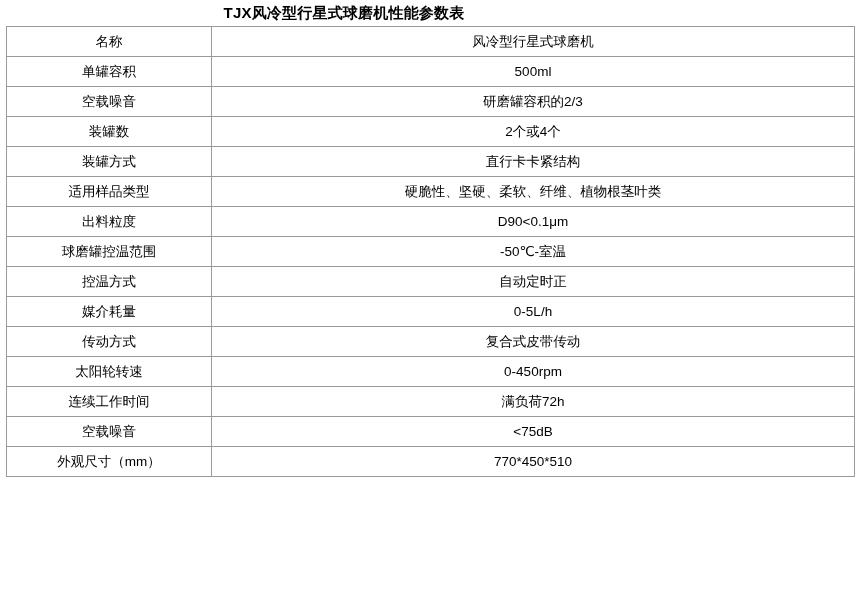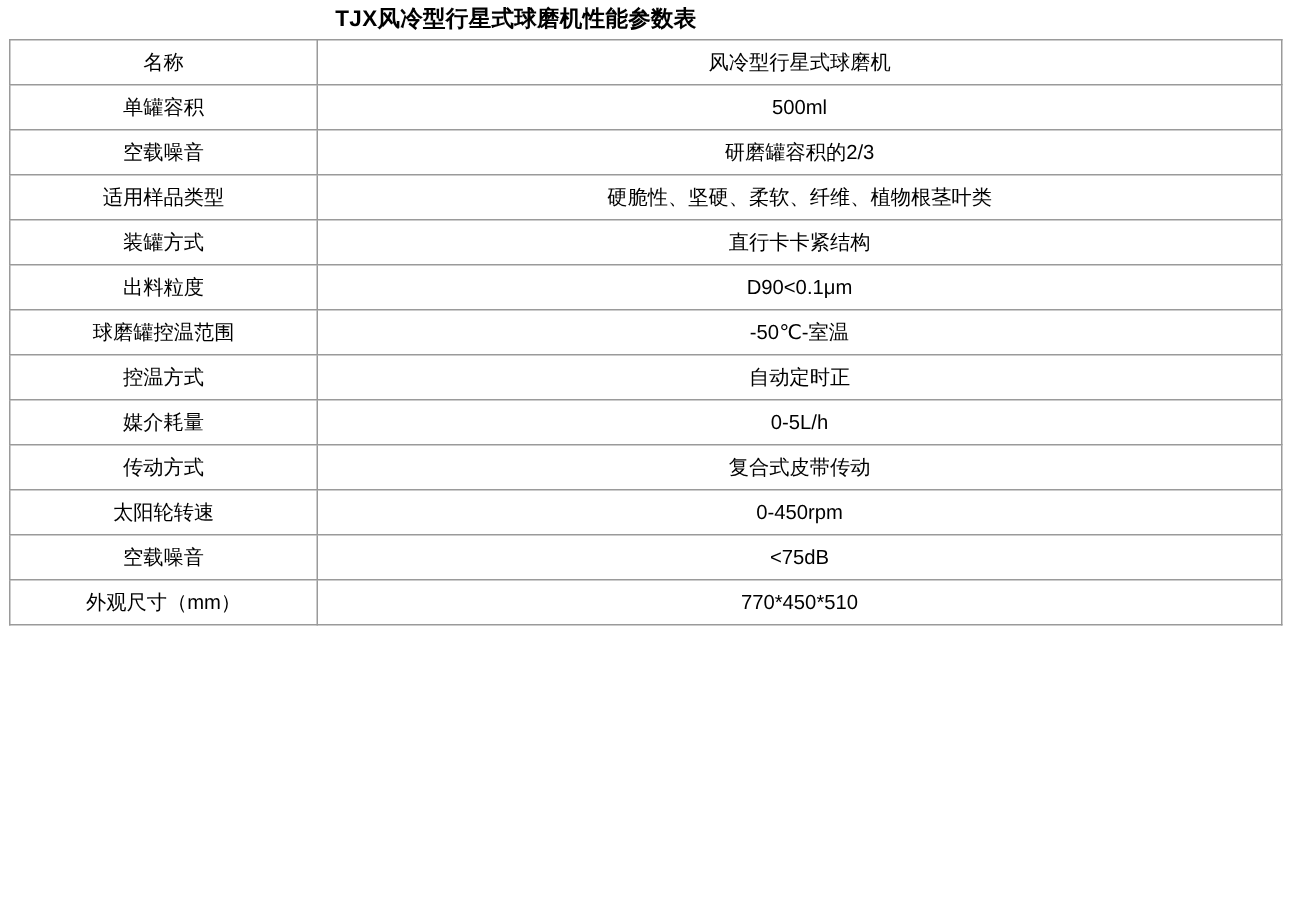--- a/index.html
+++ b/index.html
@@ -65,26 +65,30 @@
       </tr>
       <tr>
         <td class="label">单罐容积</td>
         <td class="value">500ml</td>
       </tr>
       <tr>
         <td class="label">空载噪音</td>
         <td class="value">研磨罐容积的2/3</td>
       </tr>
       <tr>
-        <td class="label">适用样品类型</td>
-        <td class="value">硬脆性、坚硬、柔软、纤维、植物根茎叶类</td>
+        <td class="label">装罐数</td>
+        <td class="value">2个或4个</td>
       </tr>
       <tr>
         <td class="label">装罐方式</td>
         <td class="value">直行卡卡紧结构</td>
+      </tr>
+      <tr>
+        <td class="label">适用样品类型</td>
+        <td class="value">硬脆性、坚硬、柔软、纤维、植物根茎叶类</td>
       </tr>
       <tr>
         <td class="label">出料粒度</td>
         <td class="value">D90&lt;0.1μm</td>
       </tr>
       <tr>
         <td class="label">球磨罐控温范围</td>
         <td class="value">-50℃-室温</td>
       </tr>
       <tr>
@@ -97,20 +101,24 @@
       </tr>
       <tr>
         <td class="label">传动方式</td>
         <td class="value">复合式皮带传动</td>
       </tr>
       <tr>
         <td class="label">太阳轮转速</td>
         <td class="value">0-450rpm</td>
       </tr>
       <tr>
+        <td class="label">连续工作时间</td>
+        <td class="value">满负荷72h</td>
+      </tr>
+      <tr>
         <td class="label">空载噪音</td>
         <td class="value">&lt;75dB</td>
       </tr>
       <tr>
         <td class="label">外观尺寸（mm）</td>
         <td class="value">770*450*510</td>
       </tr>
 
     </tbody>
   </table>

